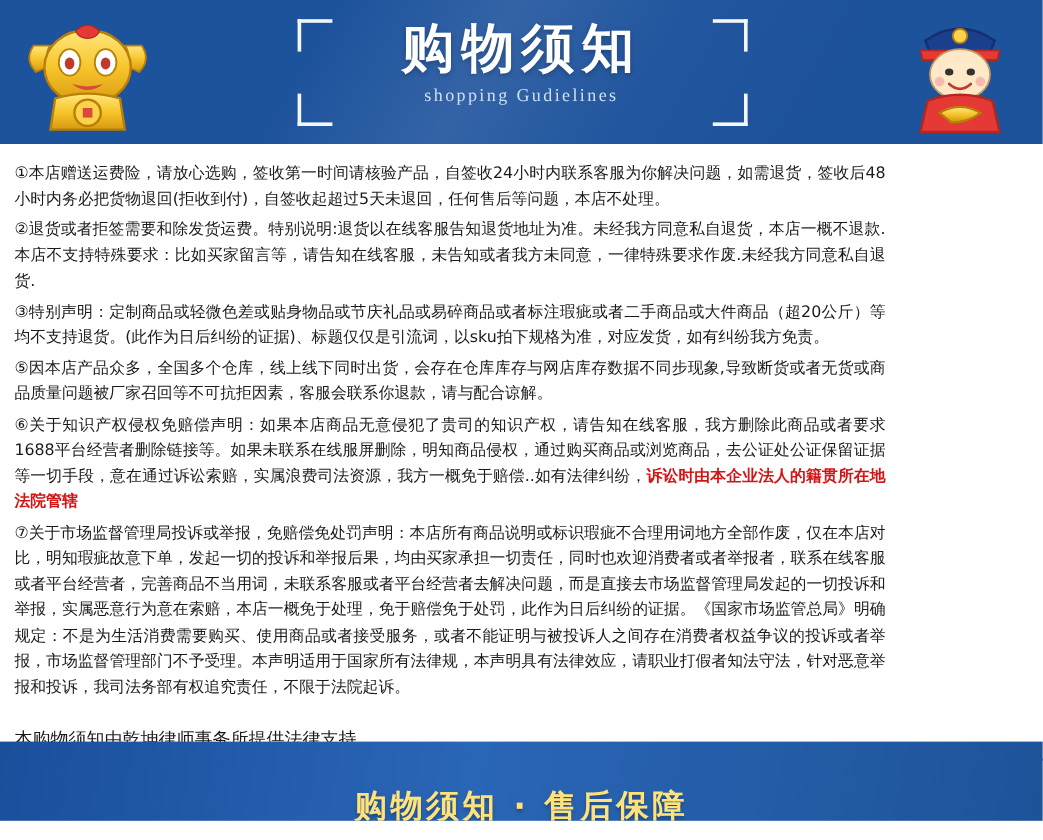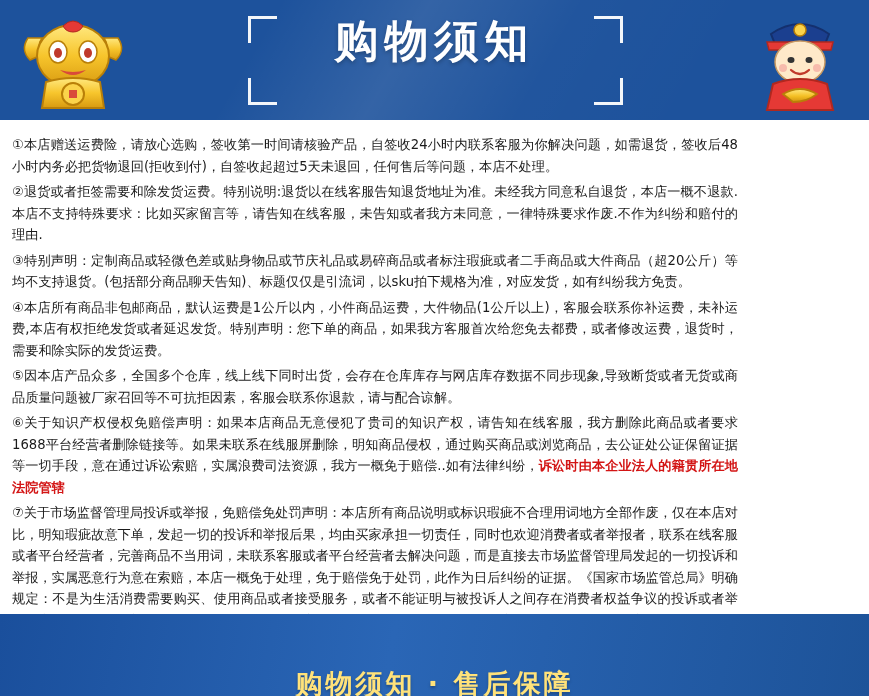--- a/index.html
+++ b/index.html
@@ -108,23 +108,23 @@
   }
   .footer-note {
     margin-top: 22px;
     font-size: 15px;
     color: #1a1a1a;
   }
 
   
   .bottom-bar {
     position: absolute;
-    left: 0; bottom: 4px;
-    width: 869px;
-    height: 82px;
+    left: 0; bottom: 16px;
+    width: 869px;
+    height: 66px;
     background: linear-gradient(100deg, #1a4f9c 0%, #2a66b6 45%, #1d5399 100%);
     overflow: hidden;
   }
   .bottom-text {
     position: absolute;
     left: 0; right: 0;
     bottom: -6px;
     text-align: center;
     font-size: 27px;
     font-weight: bold;
@@ -179,20 +179,21 @@
       </svg>
     </div>
 
     <div class="bracket tl"></div>
     <div class="bracket tr"></div>
     <div class="bracket bl"></div>
     <div class="bracket br"></div>
 
     <div class="banner-title-wrap">
       <div class="banner-title">购物须知</div>
+      <div class="banner-sub">shopping Gudielines</div>
     </div>
 
     <div class="mascot mascot-right">
       <svg width="110" height="104" viewBox="0 0 110 104">
         <defs>
           <linearGradient id="gold2" x1="0" y1="0" x2="0" y2="1">
             <stop offset="0%" stop-color="#ffe87f"></stop>
             <stop offset="55%" stop-color="#f4bf24"></stop>
             <stop offset="100%" stop-color="#cf930d"></stop>
           </linearGradient>
@@ -212,23 +213,22 @@
         <path d="M28 76 Q55 66 82 76 L88 102 L22 102 Z" fill="#e53935" stroke="#b0281f" stroke-width="2"></path>
 
         <path d="M38 86 Q55 76 72 86 Q62 94 48 94 Z" fill="url(#gold2)" stroke="#b97f08" stroke-width="1.8"></path>
       </svg>
     </div>
   </div>
 
   <div class="content">
 
     <p class="para">①本店赠送运费险，请放心选购，签收第一时间请核验产品，自签收24小时内联系客服为你解决问题，如需退货，签收后48小时内务必把货物退回(拒收到付)，自签收起超过5天未退回，任何售后等问题，本店不处理。</p>
-    <p class="para">②退货或者拒签需要和除发货运费。特别说明:退货以在线客服告知退货地址为准。未经我方同意私自退货，本店一概不退款.本店不支持特殊要求：比如买家留言等，请告知在线客服，未告知或者我方未同意，一律特殊要求作废.不作为纠纷和赔付的理由.</p>
-    <p class="para">③特别声明：定制商品或轻微色差或贴身物品或节庆礼品或易碎商品或者标注瑕疵或者二手商品或大件商品（超20公斤）等均不支持退货。(包括部分商品聊天告知)、标题仅仅是引流词，以sku拍下规格为准，对应发货，如有纠纷我方免责。</p>
-    <p class="para">④本店所有商品非包邮商品，默认运费是1公斤以内，小件商品运费，大件物品(1公斤以上)，客服会联系你补运费，未补运费,本店有权拒绝发货或者延迟发货。特别声明：您下单的商品，如果我方客服首次给您免去都费，或者修改运费，退货时，需要和除实际的发货运费。</p>
+    <p class="para">②退货或者拒签需要和除发货运费。特别说明:退货以在线客服告知退货地址为准。未经我方同意私自退货，本店一概不退款.本店不支持特殊要求：比如买家留言等，请告知在线客服，未告知或者我方未同意，一律特殊要求作废.未经我方同意私自退货.</p>
+    <p class="para">③特别声明：定制商品或轻微色差或贴身物品或节庆礼品或易碎商品或者标注瑕疵或者二手商品或大件商品（超20公斤）等均不支持退货。(此作为日后纠纷的证据)、标题仅仅是引流词，以sku拍下规格为准，对应发货，如有纠纷我方免责。</p>
     <p class="para">⑤因本店产品众多，全国多个仓库，线上线下同时出货，会存在仓库库存与网店库存数据不同步现象,导致断货或者无货或商品质量问题被厂家召回等不可抗拒因素，客服会联系你退款，请与配合谅解。</p>
 
     <p class="para"><span>⑥关于知识产权侵权免赔偿声明：如果本店商品无意侵犯了贵司的知识产权，请告知在线客服，我方删除此商品或者要求1688平台经营者删除链接等。如果未联系在线服屏删除，明知商品侵权，通过购买商品或浏览商品，去公证处公证保留证据等一切手段，意在通过诉讼索赔，实属浪费司法资源，我方一概免于赔偿..如有法律纠纷，</span><span class="highlight-red">诉讼时由本企业法人的籍贯所在地法院管辖</span></p>
 
     <p class="para">⑦关于市场监督管理局投诉或举报，免赔偿免处罚声明：本店所有商品说明或标识瑕疵不合理用词地方全部作废，仅在本店对比，明知瑕疵故意下单，发起一切的投诉和举报后果，均由买家承担一切责任，同时也欢迎消费者或者举报者，联系在线客服或者平台经营者，完善商品不当用词，未联系客服或者平台经营者去解决问题，而是直接去市场监督管理局发起的一切投诉和举报，实属恶意行为意在索赔，本店一概免于处理，免于赔偿免于处罚，此作为日后纠纷的证据。《国家市场监管总局》明确规定：不是为生活消费需要购买、使用商品或者接受服务，或者不能证明与被投诉人之间存在消费者权益争议的投诉或者举报，市场监督管理部门不予受理。本声明适用于国家所有法律规，本声明具有法律效应，请职业打假者知法守法，针对恶意举报和投诉，我司法务部有权追究责任，不限于法院起诉。</p>
 
     <p class="para footer-note">本购物须知由乾坤律师事务所提供法律支持</p>
   </div>
 
   <div class="divider-line"></div>

